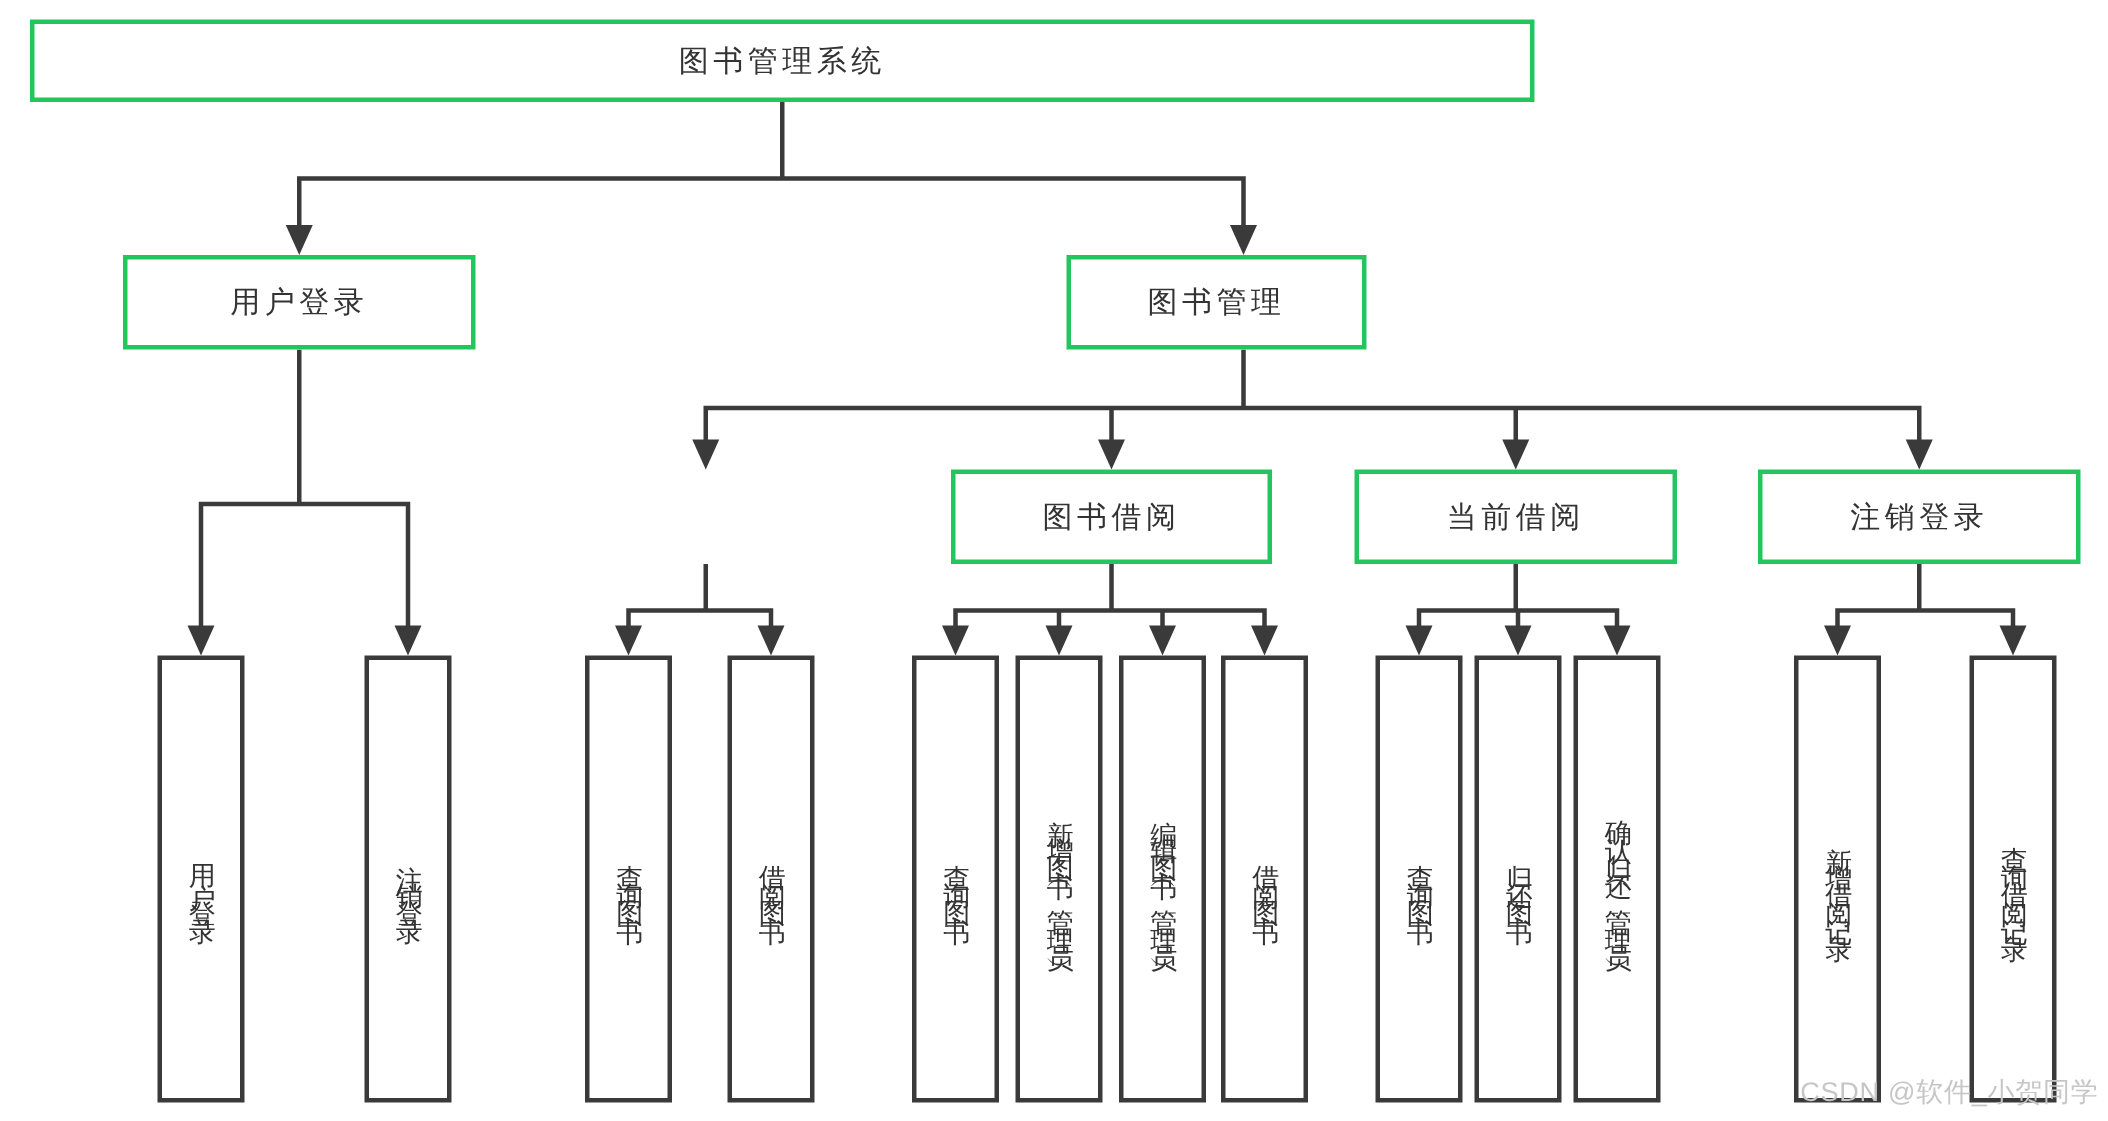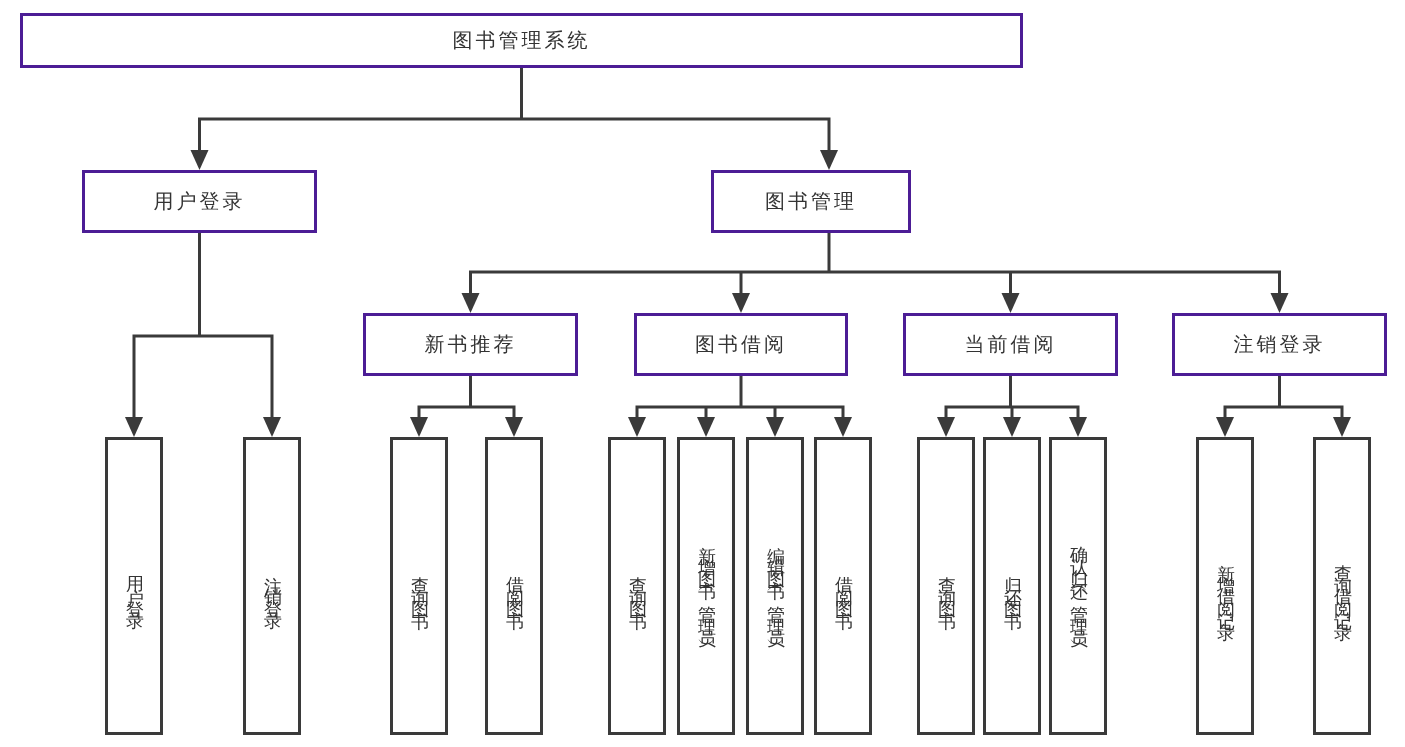--- a/index.html
+++ b/index.html
@@ -2,21 +2,21 @@
 <html><head>
 <meta charset="utf-8">
 <style>
   html,body{margin:0;padding:0;background:#ffffff;}
   .canvas{
     position:relative;width:1405px;height:747px;background:#ffffff;
     font-family:"Liberation Sans",sans-serif;overflow:hidden;
   }
   svg.connectors{position:absolute;left:0;top:0;z-index:1;}
   .node{
-    position:absolute;background:#ffffff;border:3px solid #4c1d95;
+    position:absolute;background:#ffffff;border:3px solid #22c55e;
     box-sizing:border-box;display:flex;align-items:center;justify-content:center;
     z-index:2;
   }
   .node-label{
     font-size:20px;letter-spacing:3px;color:#333333;white-space:nowrap;
   }
   .leaf{
     position:absolute;top:437px;width:58px;height:298px;
     background:#ffffff;border:3px solid #3a3a3a;box-sizing:border-box;
     display:flex;align-items:center;justify-content:center;z-index:2;
@@ -73,23 +73,20 @@
     <span class="node-label">图书管理系统</span>
   </div>
 
   <div class="node" style="left:82px;top:170px;width:235px;height:63px">
     <span class="node-label">用户登录</span>
   </div>
   <div class="node" style="left:711px;top:170px;width:200px;height:63px">
     <span class="node-label">图书管理</span>
   </div>
 
-  <div class="node" style="left:363px;top:313px;width:215px;height:63px">
-    <span class="node-label">新书推荐</span>
-  </div>
   <div class="node" style="left:903px;top:313px;width:215px;height:63px">
     <span class="node-label">当前借阅</span>
   </div>
   <div class="node" style="left:634px;top:313px;width:214px;height:63px">
     <span class="node-label">图书借阅</span>
   </div>
   <div class="node" style="left:1172px;top:313px;width:215px;height:63px">
     <span class="node-label">注销登录</span>
   </div>
 
@@ -126,13 +123,14 @@
   <div class="leaf" style="left:1049px">
     <span class="leaf-label">确认归还（管理员）</span>
   </div>
   <div class="leaf" style="left:1196px">
     <span class="leaf-label">新增借阅记录</span>
   </div>
   <div class="leaf" style="left:1313px">
     <span class="leaf-label">查询借阅记录</span>
   </div>
 
+  <div class="watermark">CSDN @软件_小贺同学</div>
 </div>
 
 </body></html>

